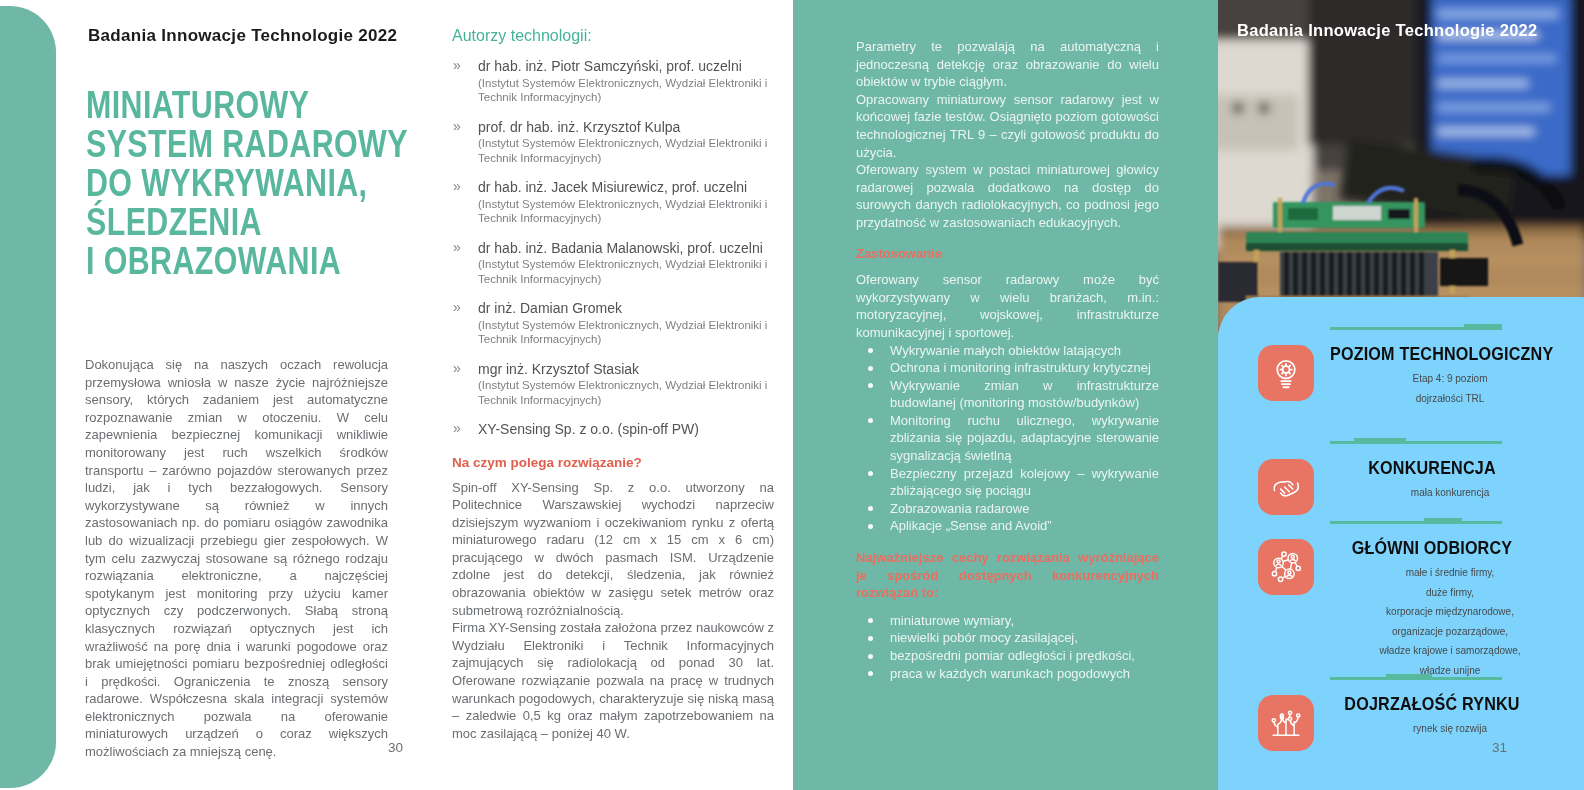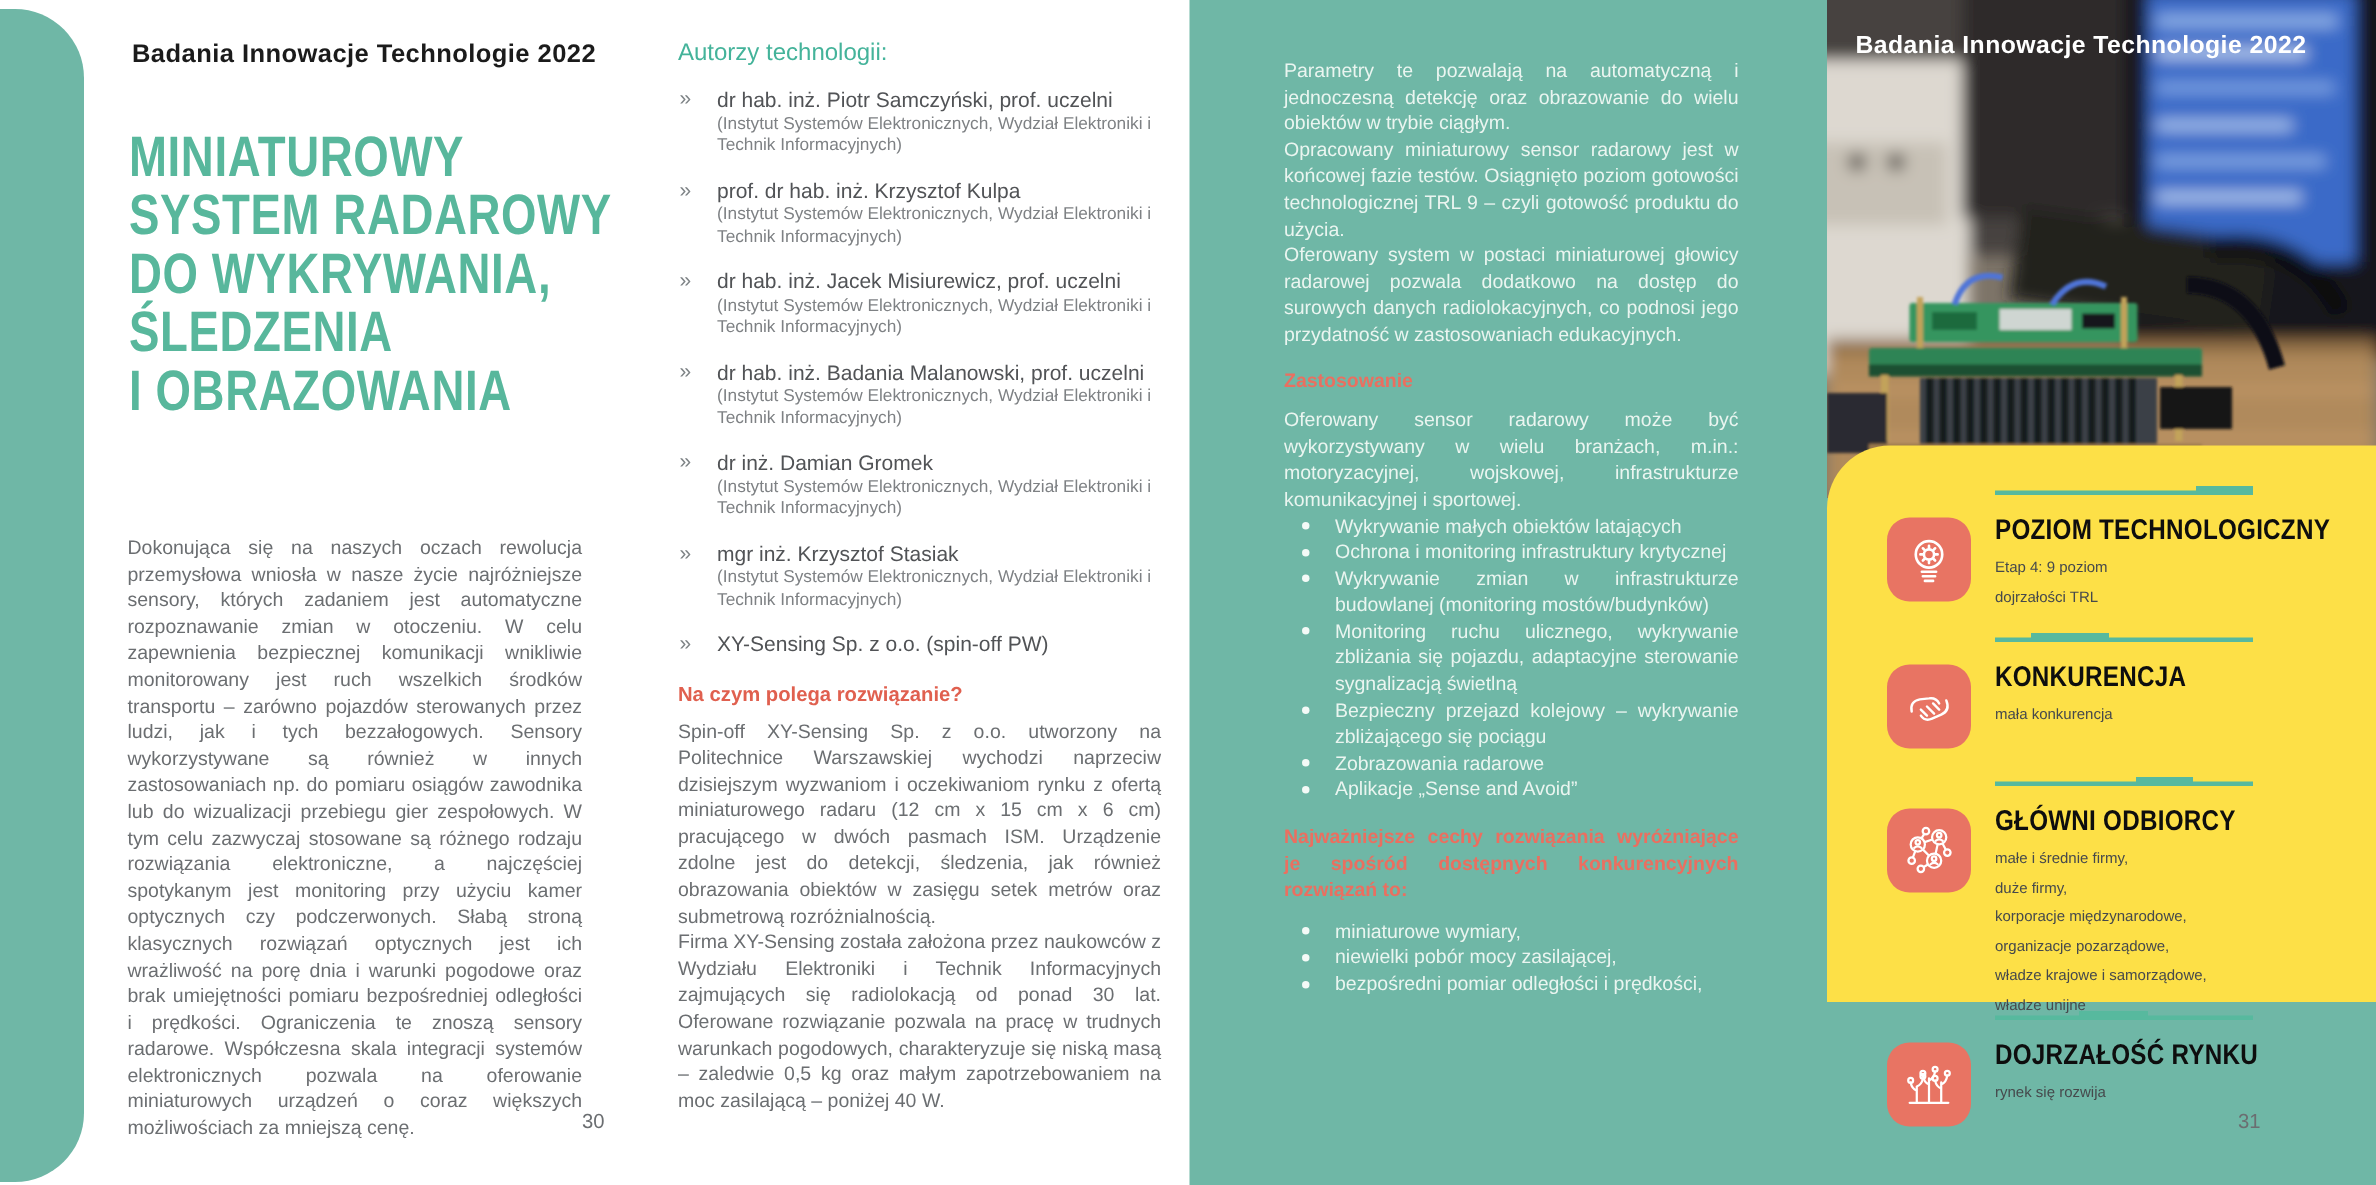--- a/index.html
+++ b/index.html
@@ -31,22 +31,22 @@
   .tp{margin:0;text-align:justify;}
   .teal-heading{color:#EA6F60;font-weight:700;margin:13px 0 9px;text-align:justify;}
   .ex-label{margin-top:12px;margin-bottom:9px;text-align:left;}
   .bullet{position:relative;padding-left:34px;text-align:justify;}
   .dot{position:absolute;left:12px;top:6.5px;width:5px;height:5px;border-radius:50%;background:#F4FAF7;}
   .features-heading{margin-top:14px;margin-bottom:10px;}
   
   .photo{position:absolute;left:425px;top:0;width:366px;height:332px;overflow:hidden;}
   .logo-photo{position:absolute;left:19px;top:21px;font-size:16.5px;font-weight:700;color:#ffffff;letter-spacing:.3px;}
   
-  .white-panel{position:absolute;left:425px;top:297px;width:366px;height:371px;background:#fde047;
-               border-top-left-radius:42px;}
+  .white-panel{position:absolute;left:425px;top:297px;width:366px;height:493px;background:#7dd3fc;
+               border-top-left-radius:42px;text-align:center;}
   .info-box{position:absolute;left:40px;width:312px;}
   .ib-divider{position:relative;margin-left:72px;width:172px;height:3px;background:#57B99E;margin-bottom:13px;}
   .ib-notch{position:absolute;top:-3px;height:6px;width:38px;background:#57B99E;}
   .ib-icon{position:absolute;left:0;top:18px;width:56px;height:56px;border-radius:15px;background:#E87463;
            display:flex;align-items:center;justify-content:center;}
   .ib-title{margin-left:72px;font-size:19px;font-weight:700;color:#0E0E0E;white-space:nowrap;
             transform:scaleX(.85);transform-origin:0 50%;letter-spacing:.2px;}
   .ib-text{margin-left:72px;margin-top:4px;font-size:10px;line-height:19.5px;color:#46494C;white-space:pre-line;}
   .pagenum-right{left:274px;top:443px;}
 </style>
@@ -166,20 +166,23 @@
           </div>
 
           <div class="bullet">
             <span class="dot"></span><span>niewielki pobór mocy zasilającej,</span>
           </div>
 
           <div class="bullet">
             <span class="dot"></span><span>bezpośredni pomiar odległości i prędkości,</span>
           </div>
 
+          <div class="bullet">
+            <span class="dot"></span><span>praca w każdych warunkach pogodowych</span>
+          </div>
         </div>
     </div>
 
     <div class="photo">
       <svg width="366" height="332" viewBox="0 0 366 332" xmlns="http://www.w3.org/2000/svg" aria-hidden="true">
         <defs>
           <filter id="blurA" x="-20%" y="-20%" width="140%" height="140%">
               <feGaussianBlur stdDeviation="5"></feGaussianBlur>
             </filter>
           <filter id="blurB" x="-20%" y="-20%" width="140%" height="140%">
@@ -260,21 +263,21 @@
             <path d="M21 40 h14 M22 44.5 h12 M24 49 h8"></path>
             <circle cx="28" cy="23" r="5"></circle>
             <path d="M28 14.5 v3 M28 28.5 v3 M19.5 23 h3 M33.5 23 h3 M22 17 l2 2 M32 27 l2 2 M34 17 l-2 2 M24 27 l-2 2"></path>
           </svg>
         </div>
         <div class="ib-title">POZIOM TECHNOLOGICZNY</div>
         <div class="ib-text">Etap 4: 9 poziom
 dojrzałości TRL</div>
       </div>
 
-      <div class="info-box" style="top:128px">
+      <div class="info-box" style="top:144px">
         <div class="ib-divider">
             <span class="ib-notch" style="left:24px;width:52px"></span>
           </div>
         <div class="ib-icon">
           <svg width="38" height="38" viewBox="0 0 56 56" fill="none" stroke="#ffffff" stroke-width="2.4" stroke-linecap="round" stroke-linejoin="round">
             <path d="M11 33 q-2 -10 8 -12 l9 -1 q7 -1 10 5"></path>
             <path d="M45 22 q4 10 -5 14 l-9 4 q-7 3 -11 -3"></path>
             <path d="M20 31 l6 6 M26 28 l7 7 M32 25 l6 6"></path>
           </svg>
         </div>

